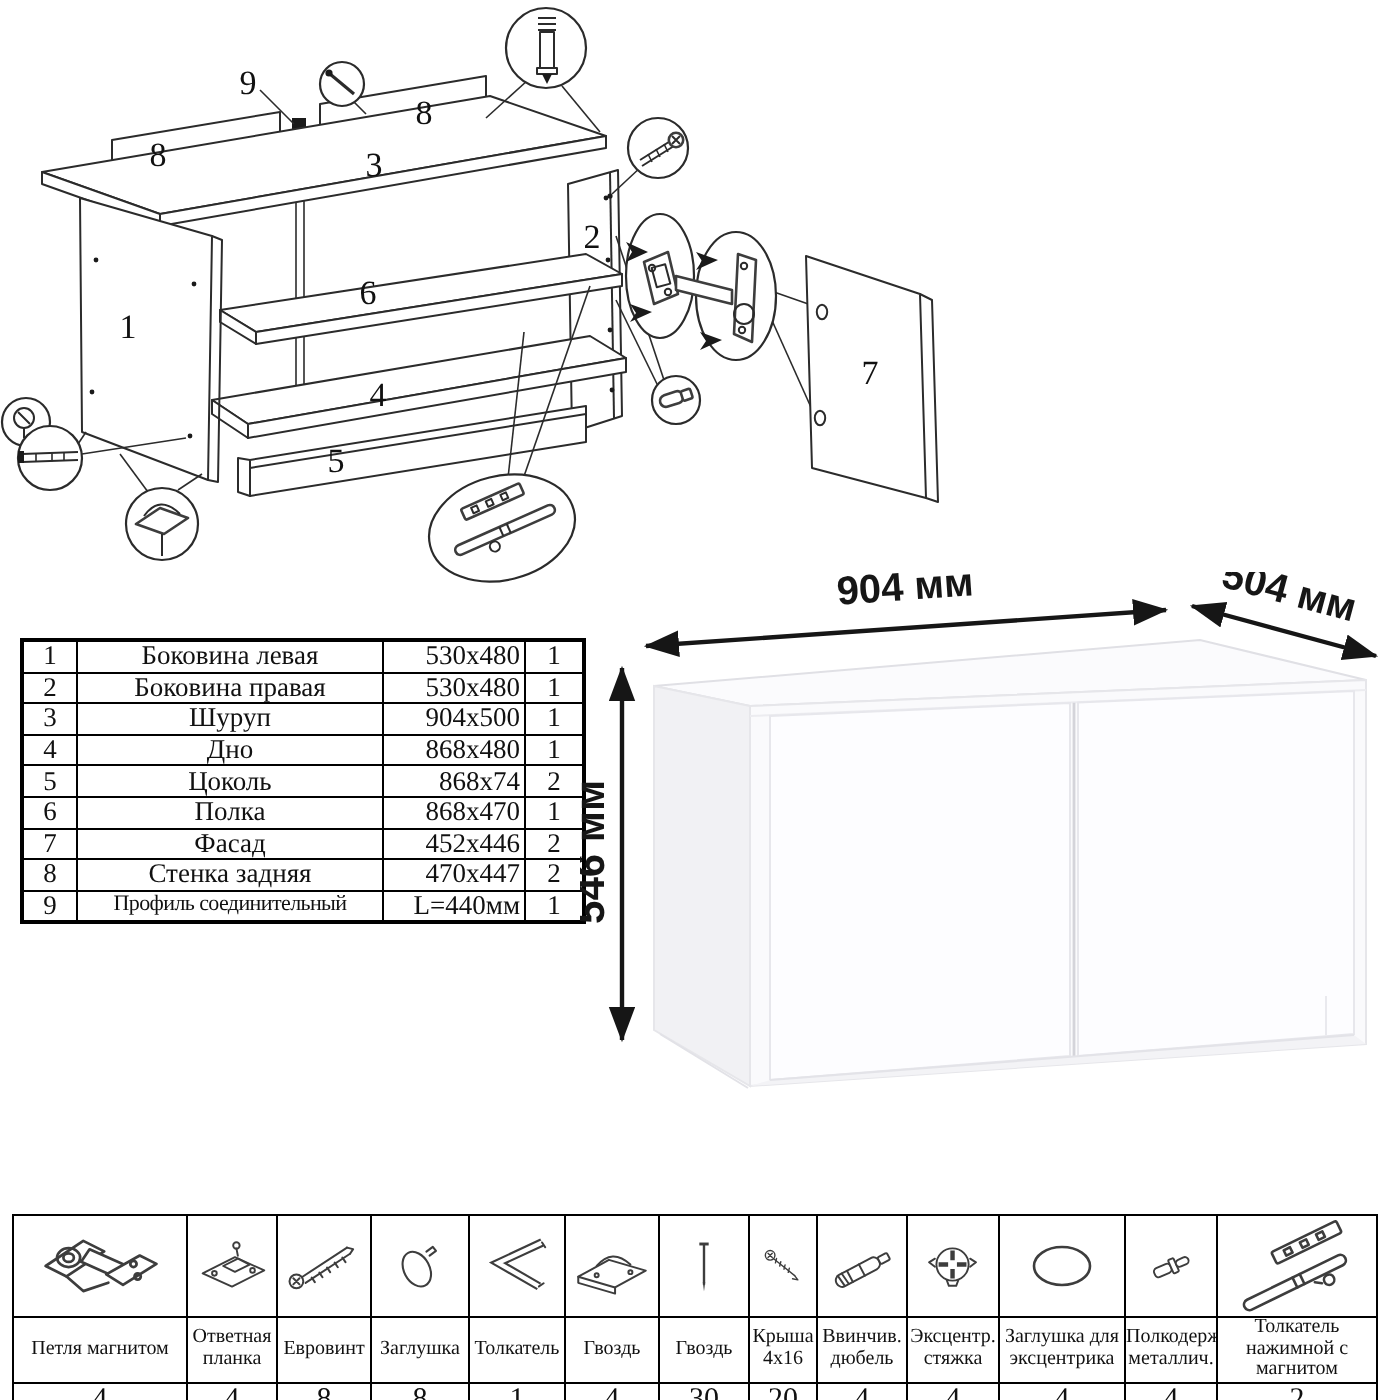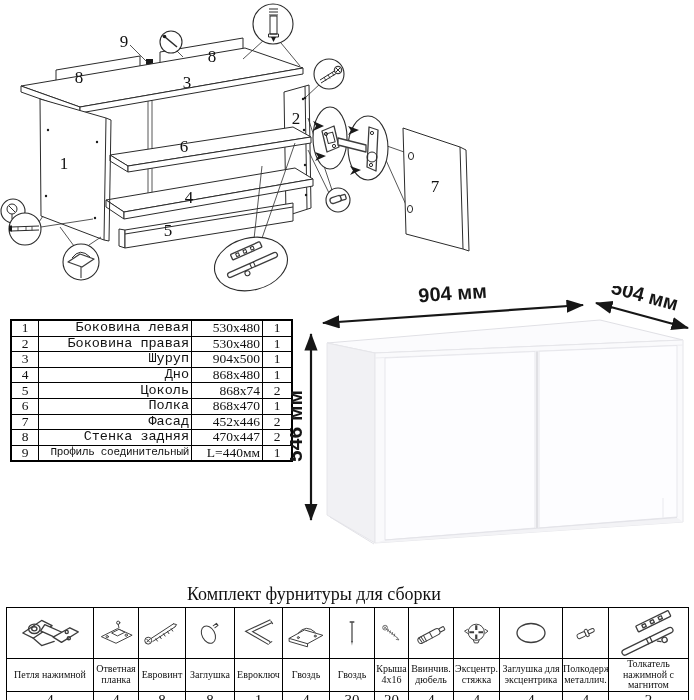--- a/index.html
+++ b/index.html
@@ -9,21 +9,21 @@
   .part-num{font-family:"Liberation Serif", serif;font-size:17px;fill:#111;}
   .dim-label{font-family:"Liberation Sans", sans-serif;font-weight:bold;font-size:20px;fill:#161616;}
 
   
   .parts-table{position:absolute;left:10px;top:319px;border-collapse:collapse;
                width:272px;table-layout:fixed;font-size:13.5px;}
   .parts-table td{border:1px solid #000;height:14.6px;padding:0 2px;line-height:1.05;
                   white-space:nowrap;overflow:hidden;}
   .parts-table{border:2px solid #000;}
   .pt-num{width:22px;text-align:center;}
-  .pt-name{width:148px;text-align:right;padding-left:4px;font-family:Liberation Mono, monospace;}
+  .pt-name{width:148px;text-align:center;padding-left:4px;}
   .pt-size{width:66px;text-align:right;}
   .pt-qty{width:24px;text-align:center;}
   .pt-small{font-size:11px;letter-spacing:-0.3px;}
 
   
   .hw-title{position:absolute;left:0;top:584px;width:628px;text-align:center;
             font-size:18px;}
   .hw-table{position:absolute;left:6px;top:607px;border-collapse:collapse;
             width:682px;table-layout:fixed;}
   .hw-table td{border:1px solid #000;padding:0;overflow:hidden;}
@@ -307,21 +307,20 @@
     <g stroke="#161616" stroke-width="2.2">
       <line x1="33" y1="37" x2="293" y2="19" marker-start="url(#arr)" marker-end="url(#arr)"></line>
       <line x1="306" y1="17" x2="398" y2="42" marker-start="url(#arr)" marker-end="url(#arr)"></line>
       <line x1="21" y1="48" x2="21" y2="234" marker-start="url(#arr)" marker-end="url(#arr)"></line>
     </g>
     <text class="dim-label" x="163" y="14" text-anchor="middle" transform="rotate(-4 163 14)">904 мм</text>
     <text class="dim-label" x="353" y="16" text-anchor="middle" transform="rotate(15 353 16)">504 мм</text>
     <text class="dim-label" x="12" y="140" text-anchor="middle" transform="rotate(-90 12 140)" style="font-size:21px">546 мм</text>
   </svg>
 
-  <div class="hw-title">Комплект фурнитуры для сборки</div>
 
   <table class="hw-table">
     <colgroup>
       <col style="width:87px">
         <col style="width:45px">
         <col style="width:47px">
         <col style="width:49px">
       <col style="width:48px">
         <col style="width:47px">
         <col style="width:45px">
@@ -448,25 +447,25 @@
               <rect class="ic" x="36" y="11.8" width="3.5" height="3"></rect>
               <rect class="ic" x="45" y="11.8" width="3.5" height="3"></rect>
               <rect class="ic" x="54" y="11.8" width="3.5" height="3"></rect>
               <circle class="ic" cx="50" cy="35" r="2.6"></circle>
               <line class="ic" x1="43" y1="33" x2="46" y2="35"></line>
             </g>
           </svg>
         </td>
       </tr>
       <tr class="name-row">
-        <td class="hw-name-cell">Петля нажимной</td>
+        <td class="hw-name-cell">Петля магнитом</td>
         <td class="hw-name-cell">Ответная планка</td>
         <td class="hw-name-cell">Евровинт</td>
         <td class="hw-name-cell">Заглушка</td>
-        <td class="hw-name-cell">Евроключ</td>
+        <td class="hw-name-cell">Толкатель</td>
         <td class="hw-name-cell">Гвоздь</td>
         <td class="hw-name-cell">Гвоздь</td>
         <td class="hw-name-cell">Крыша 4x16</td>
         <td class="hw-name-cell">Ввинчив. дюбель</td>
         <td class="hw-name-cell">Эксцентр. стяжка</td>
         <td class="hw-name-cell">Заглушка для эксцентрика</td>
         <td class="hw-name-cell">Полкодерж. металлич.</td>
         <td class="hw-name-cell">Толкатель нажимной с магнитом</td>
       </tr>
       <tr class="qty-row">

